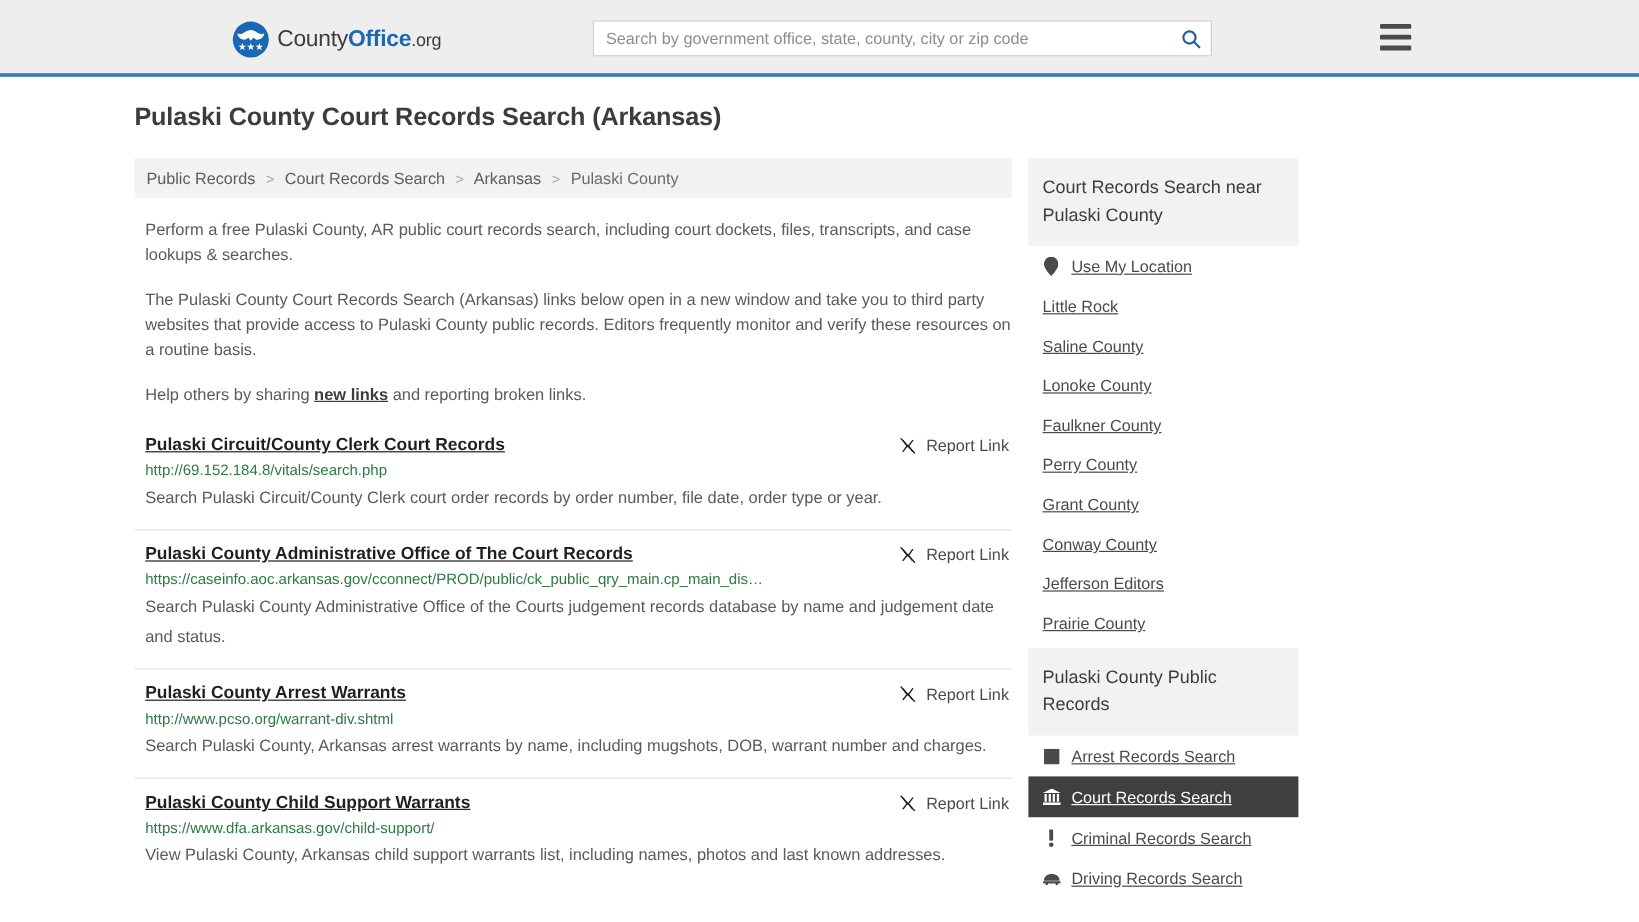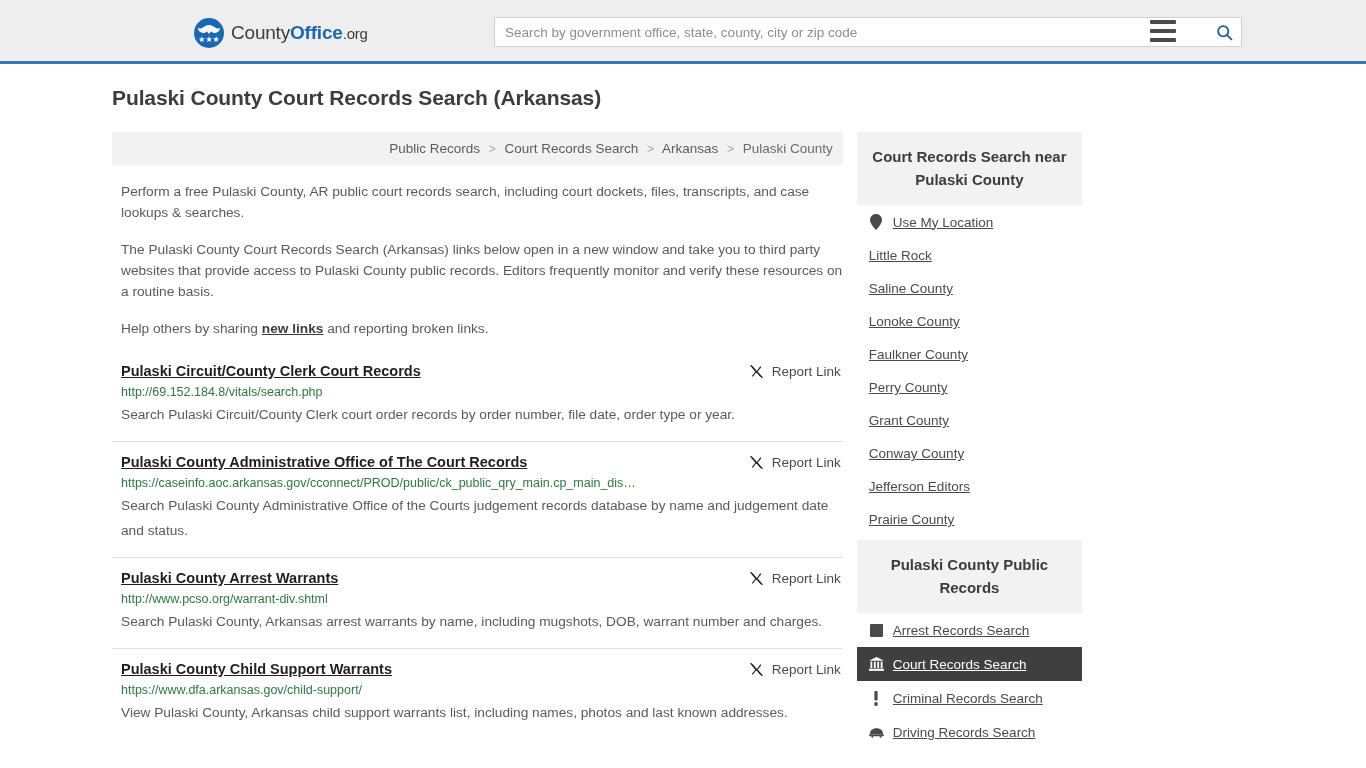--- a/index.html
+++ b/index.html
@@ -52,21 +52,21 @@
     letter-spacing: -0.2px;
     white-space: nowrap;
   }
   .logo-text .t-county { color: #3c3c3c; }
   .logo-text .t-office { color: #1a68b3; font-weight: bold; }
   .logo-text .t-org { color: #3c3c3c; font-size: 15px; }
 
   .search-wrap {
     position: absolute;
     left: 494px; top: 17px;
-    width: 748px; height: 30px;
+    width: 516px; height: 30px;
     background: #ffffff;
     border: 1px solid #cfcfcf;
     display: flex; align-items: center;
   }
   .search-input {
     flex: 1 1 auto;
     height: 28px;
     border: none; outline: none;
     padding: 0 10px;
     font-family: "Liberation Sans", sans-serif;
@@ -117,21 +117,20 @@
   .col-main { width: 740px; margin-left: 10px; }
   .col-side { width: 228px; margin-left: 14px; }
 
   
   .breadcrumb {
     background: #f2f2f2;
     padding: 9px 10px;
     font-size: 13.5px;
     color: #6b6b6b;
     margin-bottom: 16px;
-    text-align: right;
   }
   .breadcrumb a {
     color: #5c5c5c;
     text-decoration: none;
   }
   .breadcrumb .sep { color: #a8a8a8; margin: 0 5px; font-size: 12px; }
   .breadcrumb .current { color: #6b6b6b; }
 
   
   .intro p {
@@ -190,24 +189,23 @@
     margin-top: 3px;
     max-width: 712px;
   }
 
   
   .side-box { margin-bottom: 4px; }
   .side-head {
     background: #f2f2f2;
     padding: 13px 12px 14px 12px;
     font-size: 15px;
-    font-weight: bold;
+    font-weight: normal;
     line-height: 23px;
     color: #3c3c3c;
-    text-align: center;
   }
   .side-list { padding: 0; margin: 0; list-style: none; text-align: center; }
   .side-list li { margin: 0; }
   .side-link {
     display: flex;
     align-items: center;
     gap: 9px;
     padding: 9px 12px;
     font-size: 13.5px;
     color: #4a4a4a;

